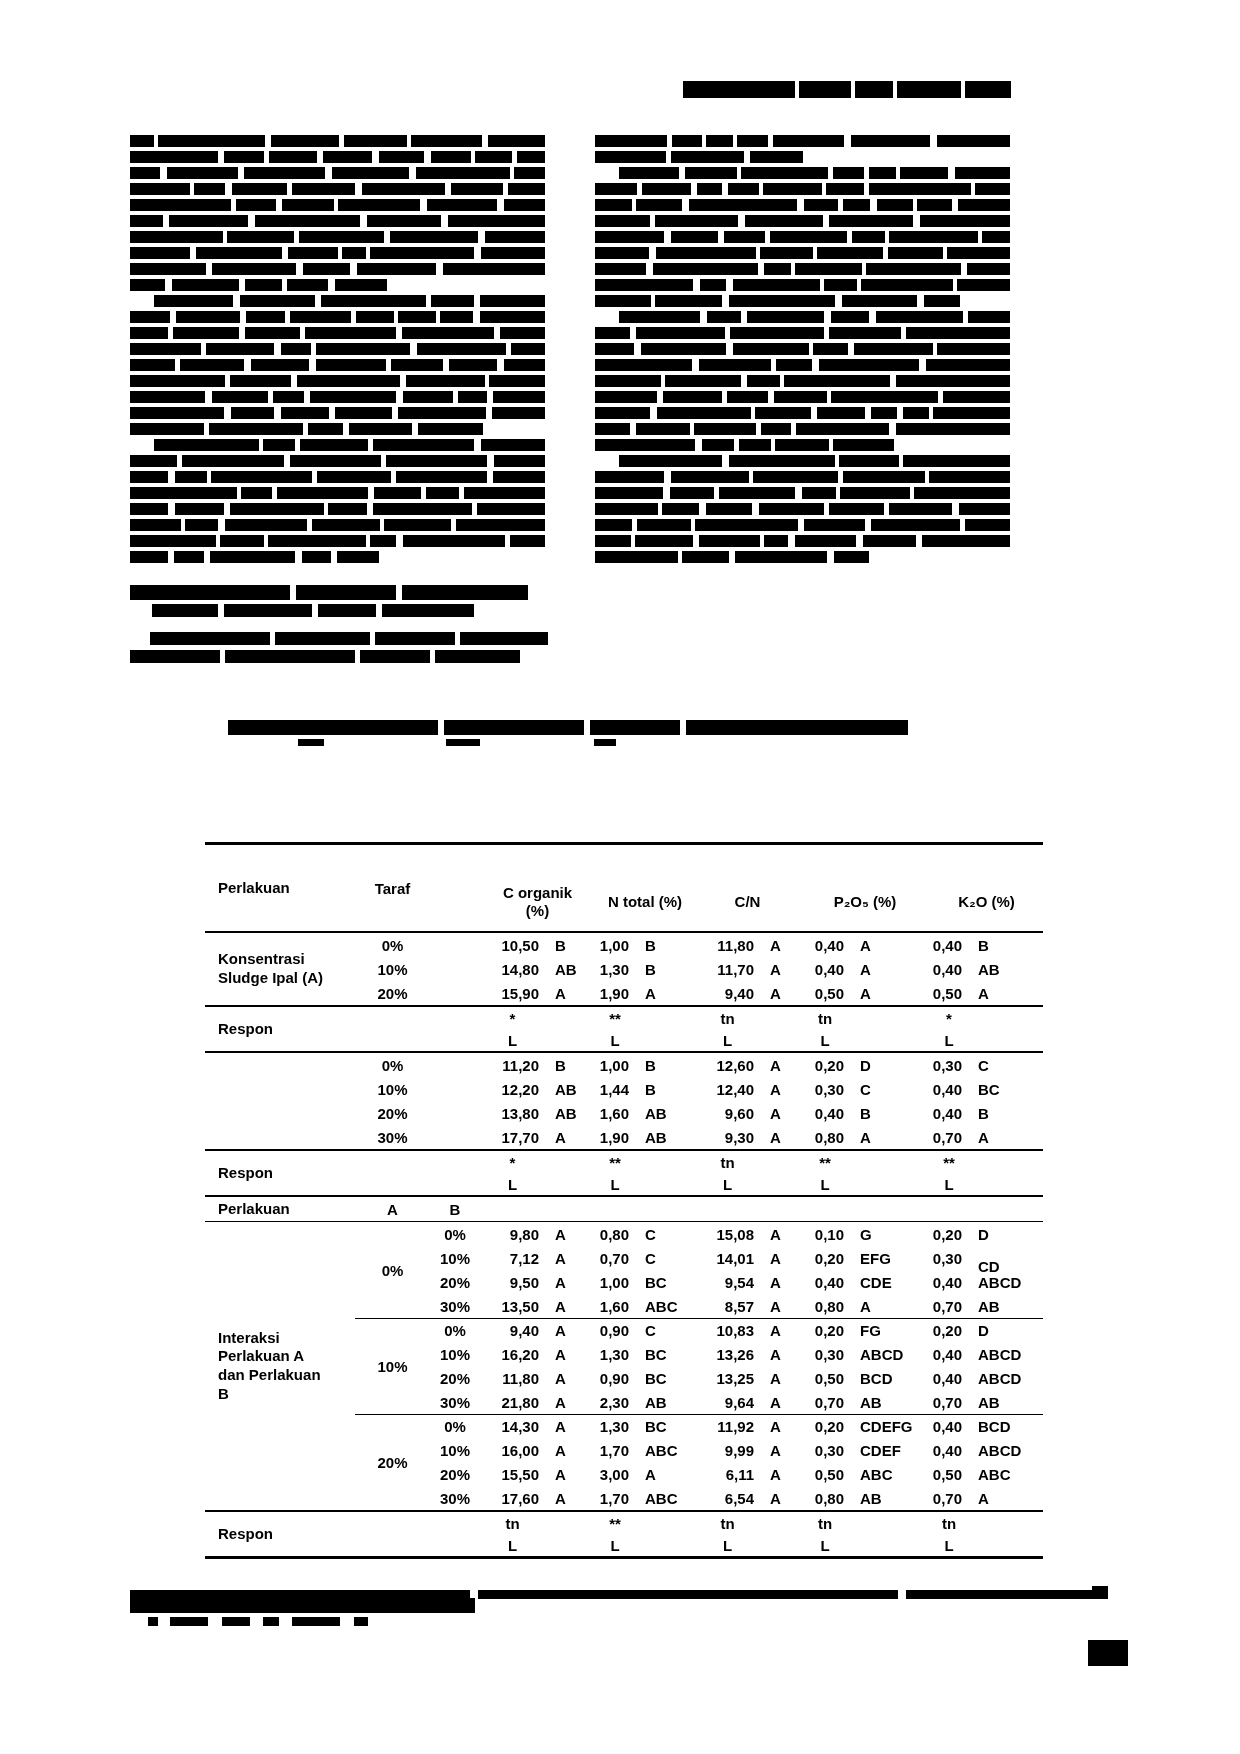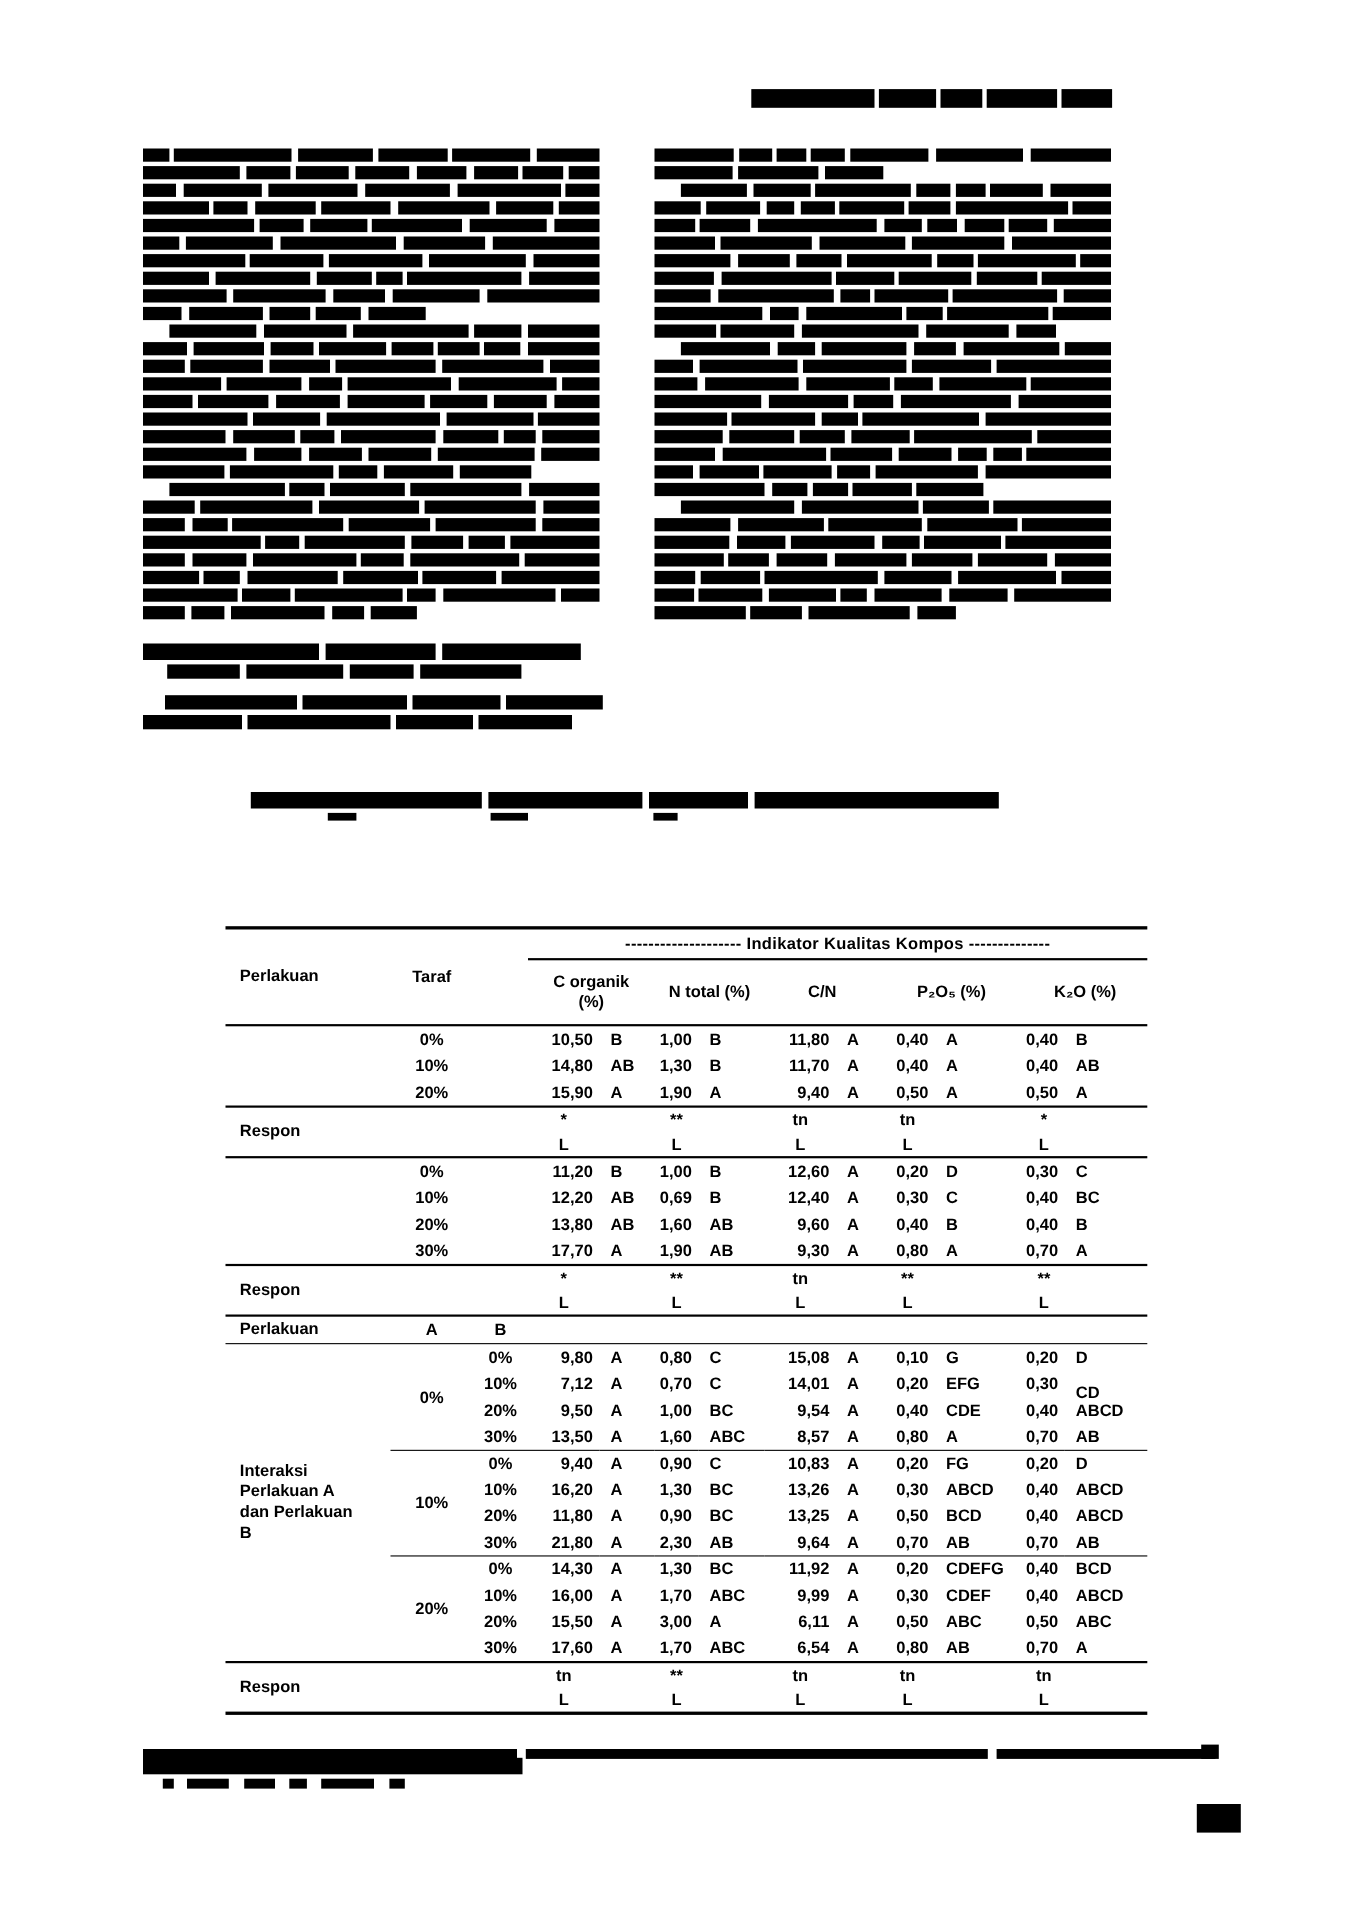--- a/index.html
+++ b/index.html
@@ -881,31 +881,32 @@
       <div class="abs rline" style="left: 1088px; top: 1640px; height: 26px;">
         <span class="seg" style="width: 40px;"></span>
       </div>
     </div>
 
   <div class="table-wrap">
 
     <div class="t-grid thead">
       <div class="cell lbl" style="grid-column:1; grid-row:1 / span 2;">Perlakuan</div>
       <div class="cell ctr" style="grid-column:2; grid-row:1 / span 2;">Taraf</div>
-      <div class="grp" style="grid-column:4 / 14; grid-row:1;">--------------------  Indikator Kualitas Kompos  --------------</div>
       <div class="hdr" style="grid-column:4 / 6; grid-row:2;">C organik
 (%)</div>
       <div class="hdr" style="grid-column:6 / 8; grid-row:2;">N total (%)</div>
       <div class="hdr" style="grid-column:8 / 10; grid-row:2;">C/N</div>
       <div class="hdr" style="grid-column:10 / 12; grid-row:2;">P₂O₅ (%)</div>
       <div class="hdr" style="grid-column:12 / 14; grid-row:2;">K₂O (%)</div>
     </div>
 
     <div id="tbody">
         <div class="t-grid sec" style="grid-template-rows:repeat(3,24px);">
+          <div class="cell lbl" style="grid-column:1;grid-row:1 / span 3;">Konsentrasi
+Sludge Ipal (A)</div>
           <div class="cell ctr" style="grid-column:2;grid-row:1;">0%</div>
           <div class="cell val " style="grid-column:4;grid-row:1;">10,50</div>
           <div class="cell let " style="grid-column:5;grid-row:1;">B</div>
           <div class="cell val " style="grid-column:6;grid-row:1;">1,00</div>
           <div class="cell let " style="grid-column:7;grid-row:1;">B</div>
           <div class="cell val " style="grid-column:8;grid-row:1;">11,80</div>
           <div class="cell let " style="grid-column:9;grid-row:1;">A</div>
           <div class="cell val " style="grid-column:10;grid-row:1;">0,40</div>
           <div class="cell let " style="grid-column:11;grid-row:1;">A</div>
           <div class="cell val " style="grid-column:12;grid-row:1;">0,40</div>
@@ -954,21 +955,21 @@
           <div class="cell let " style="grid-column:7;grid-row:1;">B</div>
           <div class="cell val " style="grid-column:8;grid-row:1;">12,60</div>
           <div class="cell let " style="grid-column:9;grid-row:1;">A</div>
           <div class="cell val " style="grid-column:10;grid-row:1;">0,20</div>
           <div class="cell let " style="grid-column:11;grid-row:1;">D</div>
           <div class="cell val " style="grid-column:12;grid-row:1;">0,30</div>
           <div class="cell let " style="grid-column:13;grid-row:1;">C</div>
           <div class="cell ctr" style="grid-column:2;grid-row:2;">10%</div>
           <div class="cell val " style="grid-column:4;grid-row:2;">12,20</div>
           <div class="cell let " style="grid-column:5;grid-row:2;">AB</div>
-          <div class="cell val " style="grid-column:6;grid-row:2;">0,69</div>
+          <div class="cell val " style="grid-column:6;grid-row:2;">1,44</div>
           <div class="cell let " style="grid-column:7;grid-row:2;">B</div>
           <div class="cell val " style="grid-column:8;grid-row:2;">12,40</div>
           <div class="cell let " style="grid-column:9;grid-row:2;">A</div>
           <div class="cell val " style="grid-column:10;grid-row:2;">0,30</div>
           <div class="cell let " style="grid-column:11;grid-row:2;">C</div>
           <div class="cell val " style="grid-column:12;grid-row:2;">0,40</div>
           <div class="cell let " style="grid-column:13;grid-row:2;">BC</div>
           <div class="cell ctr" style="grid-column:2;grid-row:3;">20%</div>
           <div class="cell val " style="grid-column:4;grid-row:3;">13,80</div>
           <div class="cell let " style="grid-column:5;grid-row:3;">AB</div>

